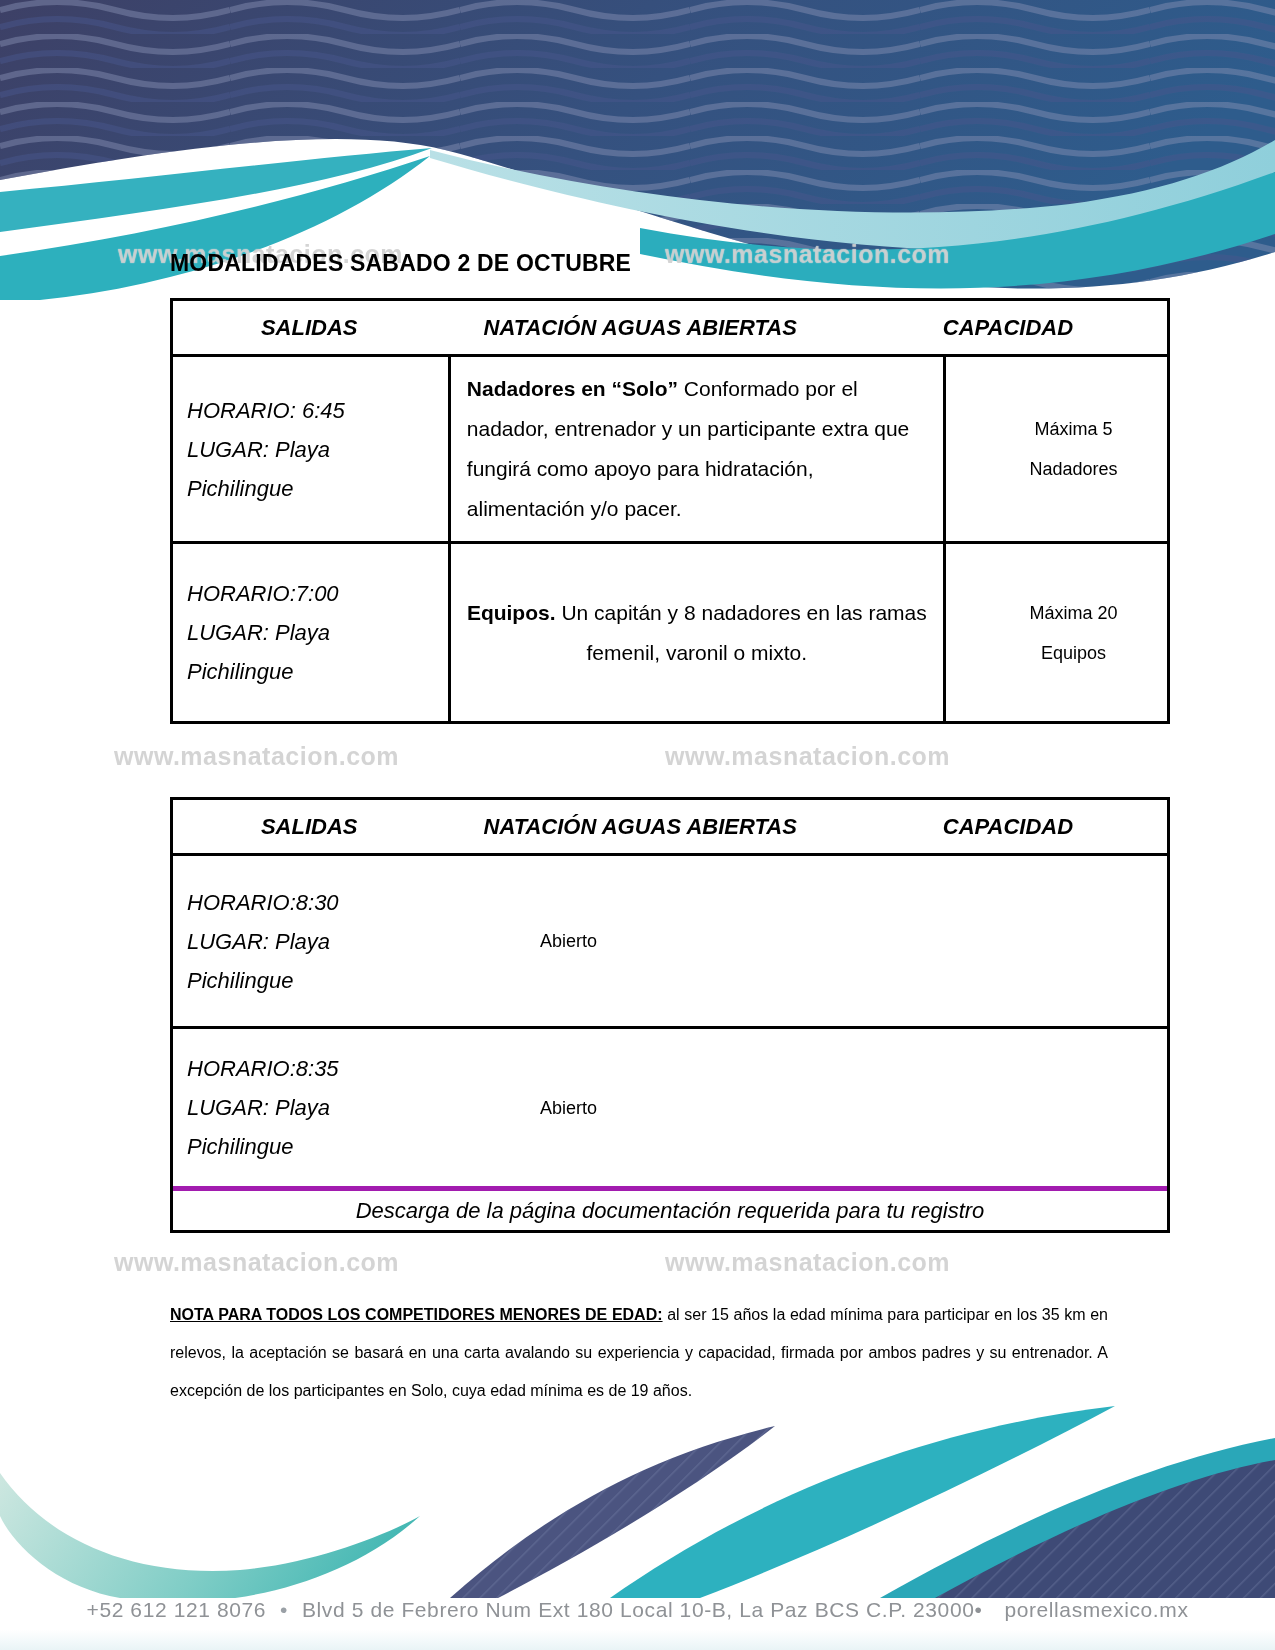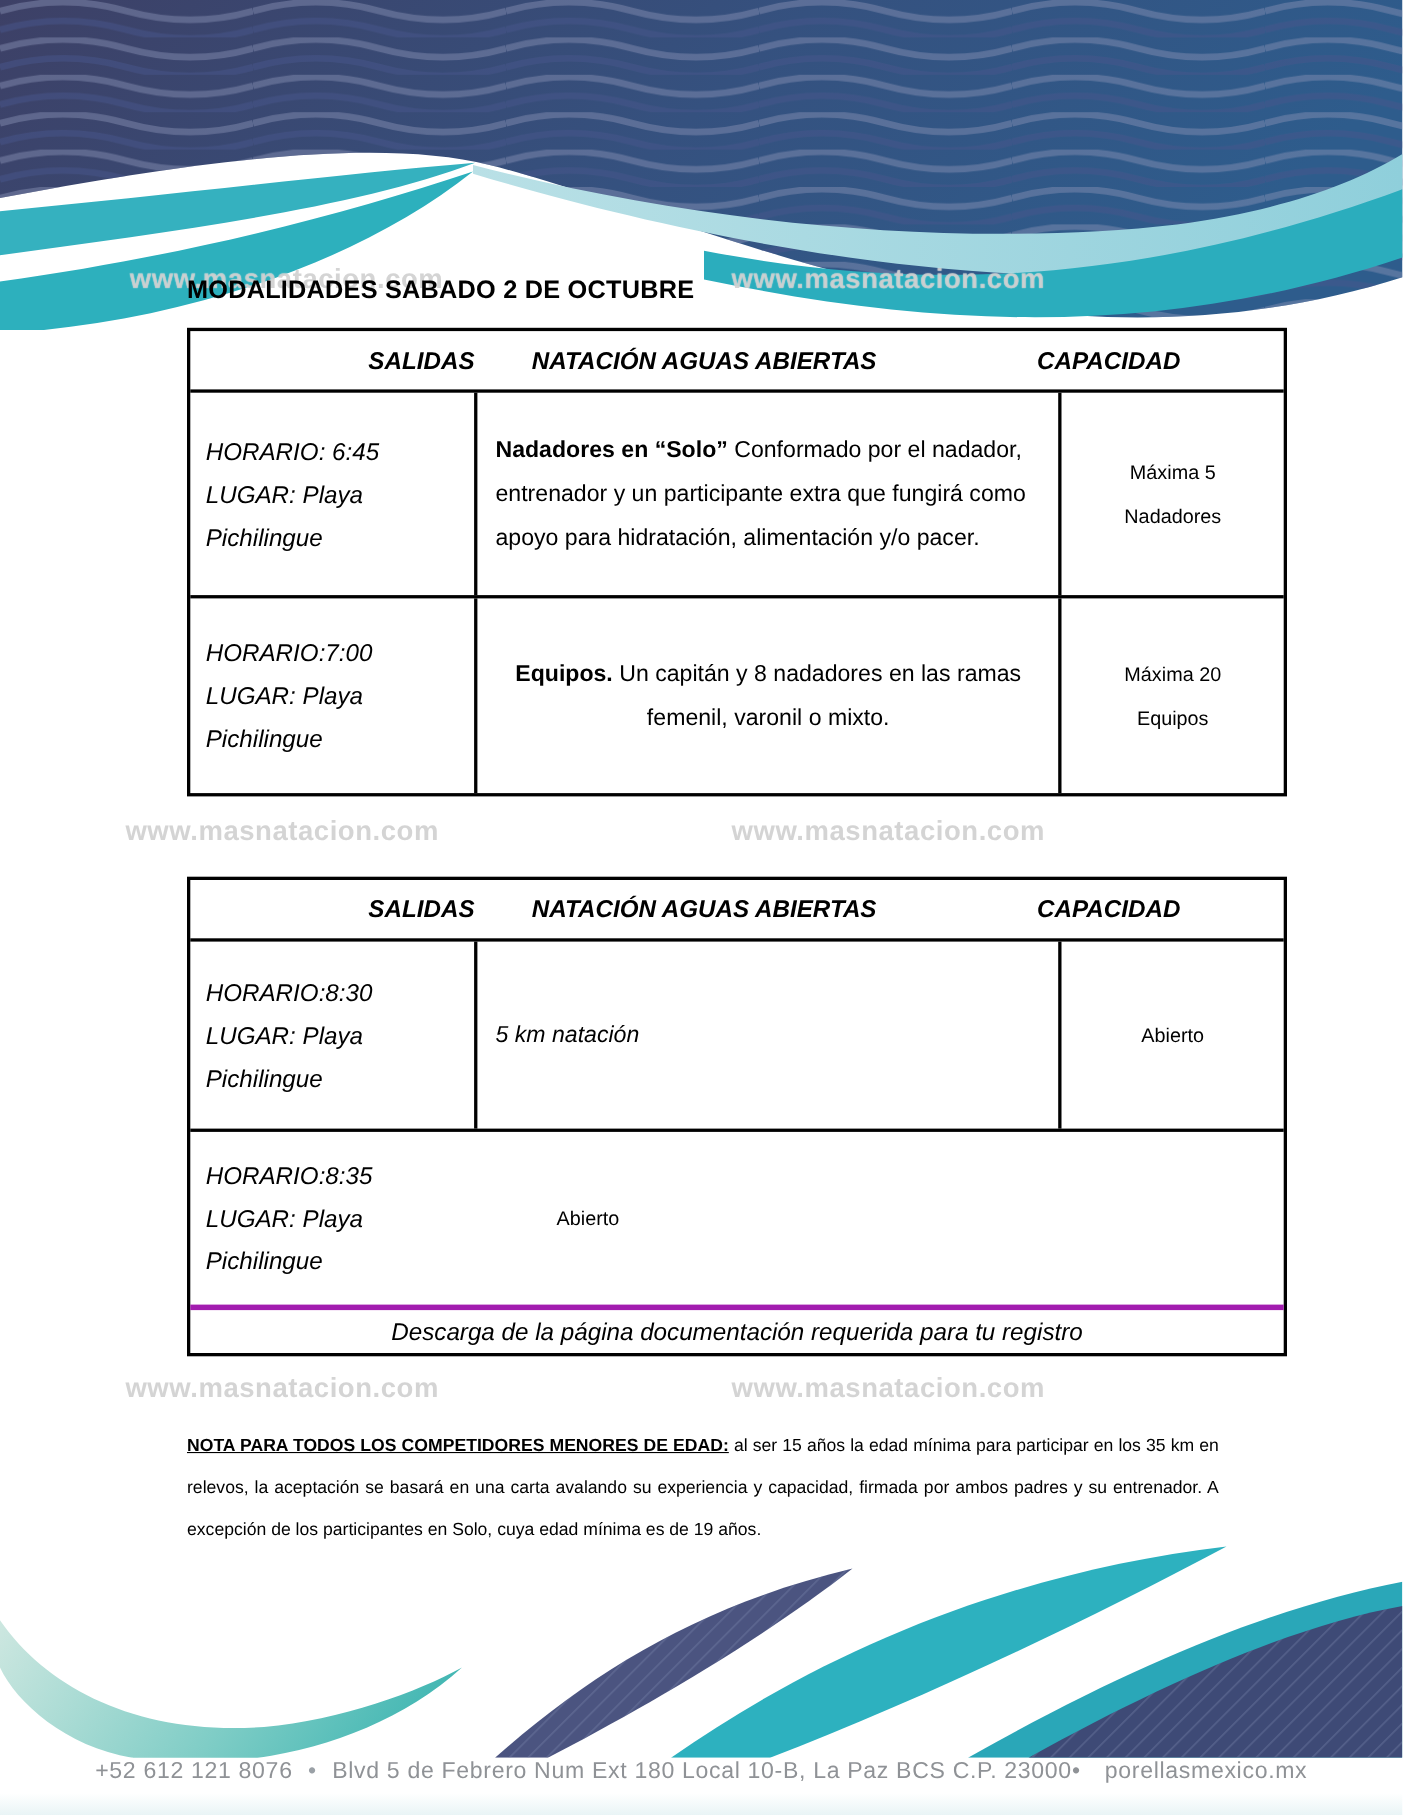--- a/index.html
+++ b/index.html
@@ -21,24 +21,24 @@
   
   .doc-title{left:170px;top:250px;font-size:23px;font-weight:bold;letter-spacing:.2px;}
 
   
   .dtable{position:absolute;left:170px;width:1000px;border:3px solid #000;
           box-sizing:border-box;background:#fff;}
   .t1{top:298px;}
   .t2{top:797px;}
   .thead{display:flex;align-items:center;height:53px;border-bottom:3px solid #000;
          font-style:italic;font-weight:bold;font-size:22px;}
-  .thead .h1{width:26%;padding-left:14px;box-sizing:border-box;text-align:right;}
+  .thead .h1{width:26%;padding-left:14px;box-sizing:border-box;text-align:center;}
   .thead .h2{width:42%;text-align:center;}
   .thead .h3{width:32%;text-align:center;}
-  .trow{display:flex;box-sizing:border-box;}
+  .trow{display:flex;box-sizing:border-box;gap:34px;}
   .trow + .trow{border-top:3px solid #000;}
   .c1{width:260px;box-sizing:border-box;display:flex;flex-direction:column;
       justify-content:center;padding-left:14px;font-style:italic;font-size:22px;
       line-height:39px;white-space:pre-line;}
   .c2{width:537px;box-sizing:border-box;border-left:3px solid #000;
       border-right:3px solid #000;display:flex;flex-direction:column;
       justify-content:center;padding:0 16px;font-size:21px;line-height:40px;}
   .c3{width:203px;box-sizing:border-box;display:flex;flex-direction:column;
       justify-content:center;text-align:center;font-size:18px;line-height:40px;
       white-space:pre-line;}
@@ -128,23 +128,20 @@
 <div class="dtable t2">
   <div class="thead">
     <span class="h1">SALIDAS</span>
     <span class="h2">NATACIÓN AGUAS ABIERTAS</span>
     <span class="h3">CAPACIDAD</span>
   </div>
   <div class="trow" style="height:170px;">
     <div class="c1">HORARIO:8:30
 LUGAR: Playa
 Pichilingue</div>
-    <div class="c2">
-      <p class="plain-it">5 km natación</p>
-    </div>
     <div class="c3">Abierto</div>
   </div>
   <div class="trow" style="height:160px;">
     <div class="c1">HORARIO:8:35
 LUGAR: Playa
 Pichilingue</div>
     <div class="c3">Abierto</div>
   </div>
   <div class="tfoot">Descarga de la página documentación requerida para tu registro</div>
 </div>

